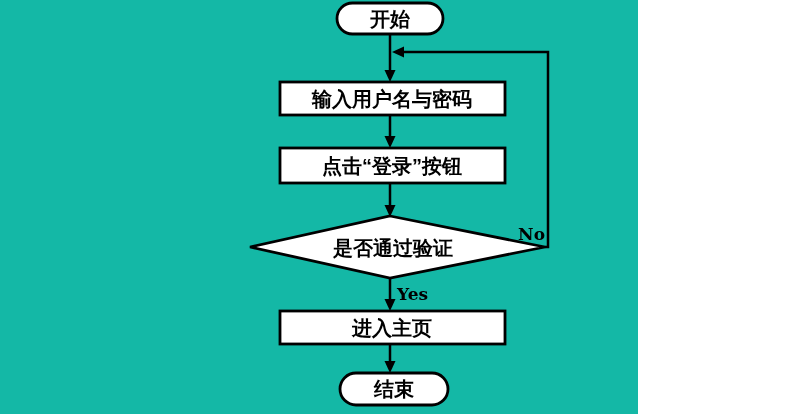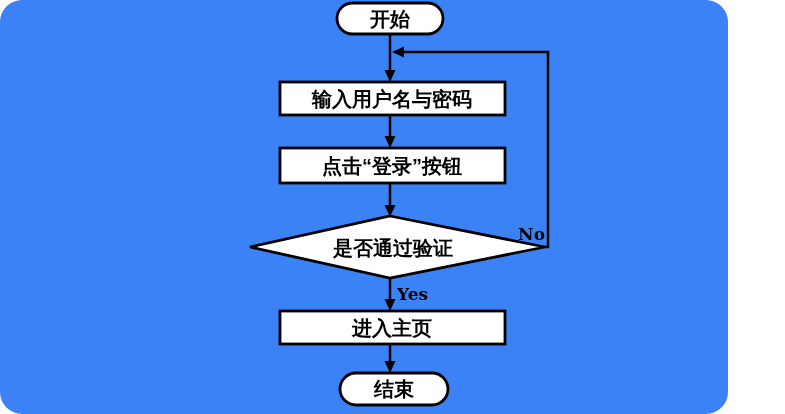--- a/index.html
+++ b/index.html
@@ -2,25 +2,24 @@
 <html><head>
 <meta charset="utf-8">
 <style>
   html, body {
     margin: 0;
     padding: 0;
     background: #ffffff;
   }
   .canvas {
     position: relative;
-    width: 728px;
+    width: 638px;
     height: 414px;
-    background: #3b82f6;
+    background: #14b8a6;
     overflow: hidden;
-    border-radius: 22px;
   }
   svg {
     display: block;
   }
   .node-shape {
     fill: #ffffff;
     stroke: #000000;
     stroke-width: 2.8;
   }
   .edge {

